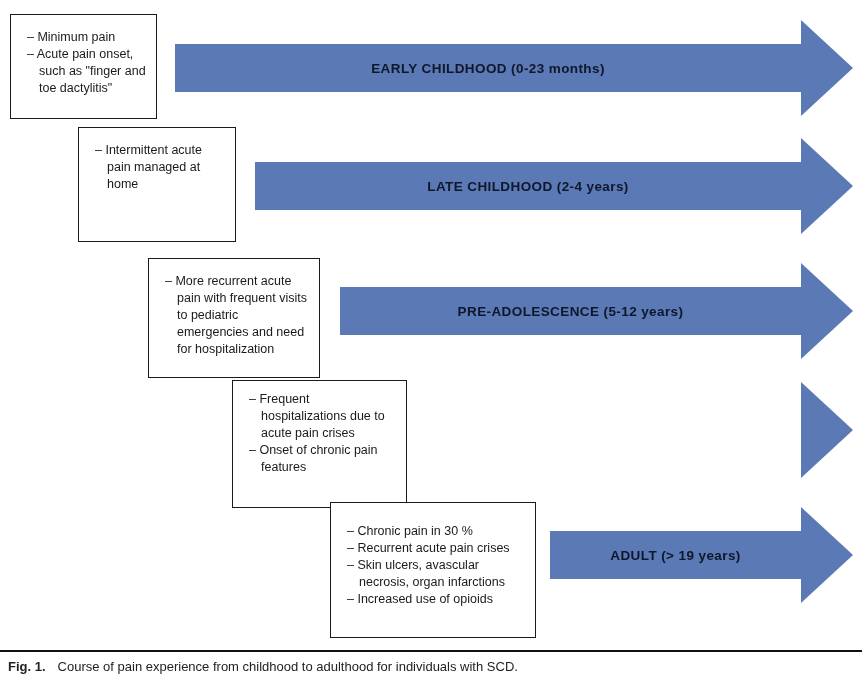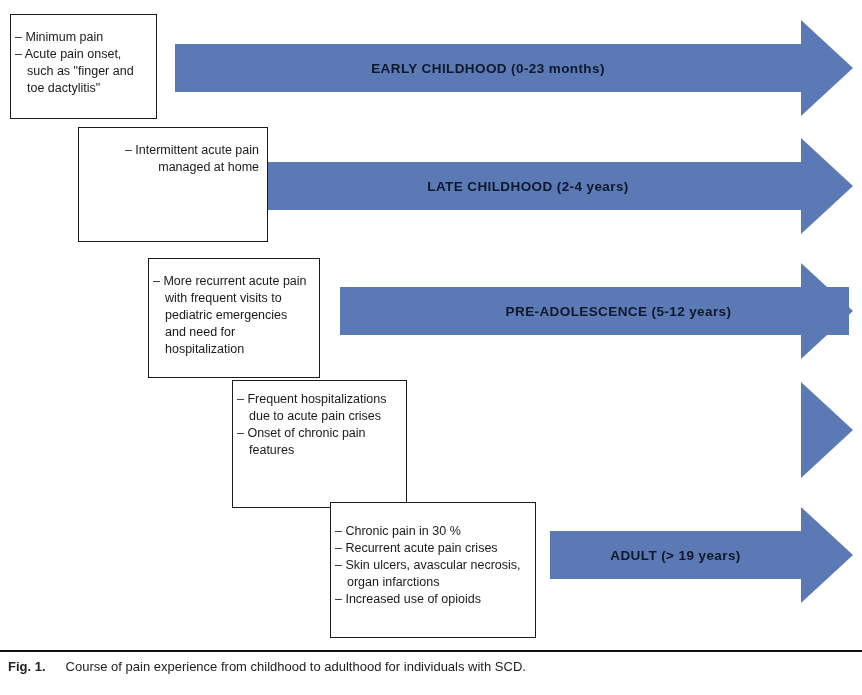--- a/index.html
+++ b/index.html
@@ -9,21 +9,21 @@
     height: 695px;
     background: #ffffff;
     font-family: "Liberation Sans", sans-serif;
     overflow: hidden;
   }
   .note-box {
     position: absolute;
     background: #ffffff;
     border: 1px solid #1a1a1a;
     box-sizing: border-box;
-    padding: 14px 8px 10px 4px;
+    padding: 14px 8px 10px 16px;
     font-size: 12.5px;
     line-height: 17px;
     color: #1a1a1a;
     z-index: 2;
   }
   .note-box ul {
     margin: 0;
     padding: 0;
     list-style: none;
   }
@@ -62,54 +62,54 @@
     border-top: 2px solid #111111;
   }
   .figure-caption {
     position: absolute;
     left: 8px;
     top: 659px;
     width: 840px;
     font-size: 13px;
     color: #222222;
   }
-  .figure-caption .cap-label { font-weight: bold; margin-right: 20px; }
+  .figure-caption .cap-label { font-weight: bold; margin-right: 12px; }
 </style>
 </head>
 <body>
 
 <div class="canvas">
 
   <div class="note-box" style="left:10px; top:14px; width:147px; height:105px;">
     <ul>
       <li>– Minimum pain</li>
       <li>– Acute pain onset, such as "finger and toe dactylitis"</li>
     </ul>
   </div>
   <div class="arrow-body" style="left:175px; top:44px; width:626px;">
     <span>EARLY CHILDHOOD (0-23 months)</span>
   </div>
   <div class="arrow-head" style="left:801px; top:20px;"></div>
 
-  <div class="note-box" style="left:78px; top:127px; width:190px; height:115px;text-align:right;">
+  <div class="note-box" style="left:78px; top:127px; width:158px; height:115px;">
     <ul>
       <li>– Intermittent acute pain managed at home</li>
     </ul>
   </div>
   <div class="arrow-body" style="left:255px; top:162px; width:546px;">
     <span>LATE CHILDHOOD (2-4 years)</span>
   </div>
   <div class="arrow-head" style="left:801px; top:138px;"></div>
 
   <div class="note-box" style="left:148px; top:258px; width:172px; height:120px;">
     <ul>
       <li>– More recurrent acute pain with frequent visits to pediatric emergencies and need for hospitalization</li>
     </ul>
   </div>
-  <div class="arrow-body" style="left:340px; top:287px; width:461px;padding-left:48px;">
+  <div class="arrow-body" style="left:340px; top:287px; width:461px;">
     <span>PRE-ADOLESCENCE (5-12 years)</span>
   </div>
   <div class="arrow-head" style="left:801px; top:263px;"></div>
 
   <div class="note-box" style="left:232px; top:380px; width:175px; height:128px; padding-top:10px;">
     <ul>
       <li>– Frequent hospitalizations due to acute pain crises</li>
       <li>– Onset of chronic pain features</li>
     </ul>
   </div>

